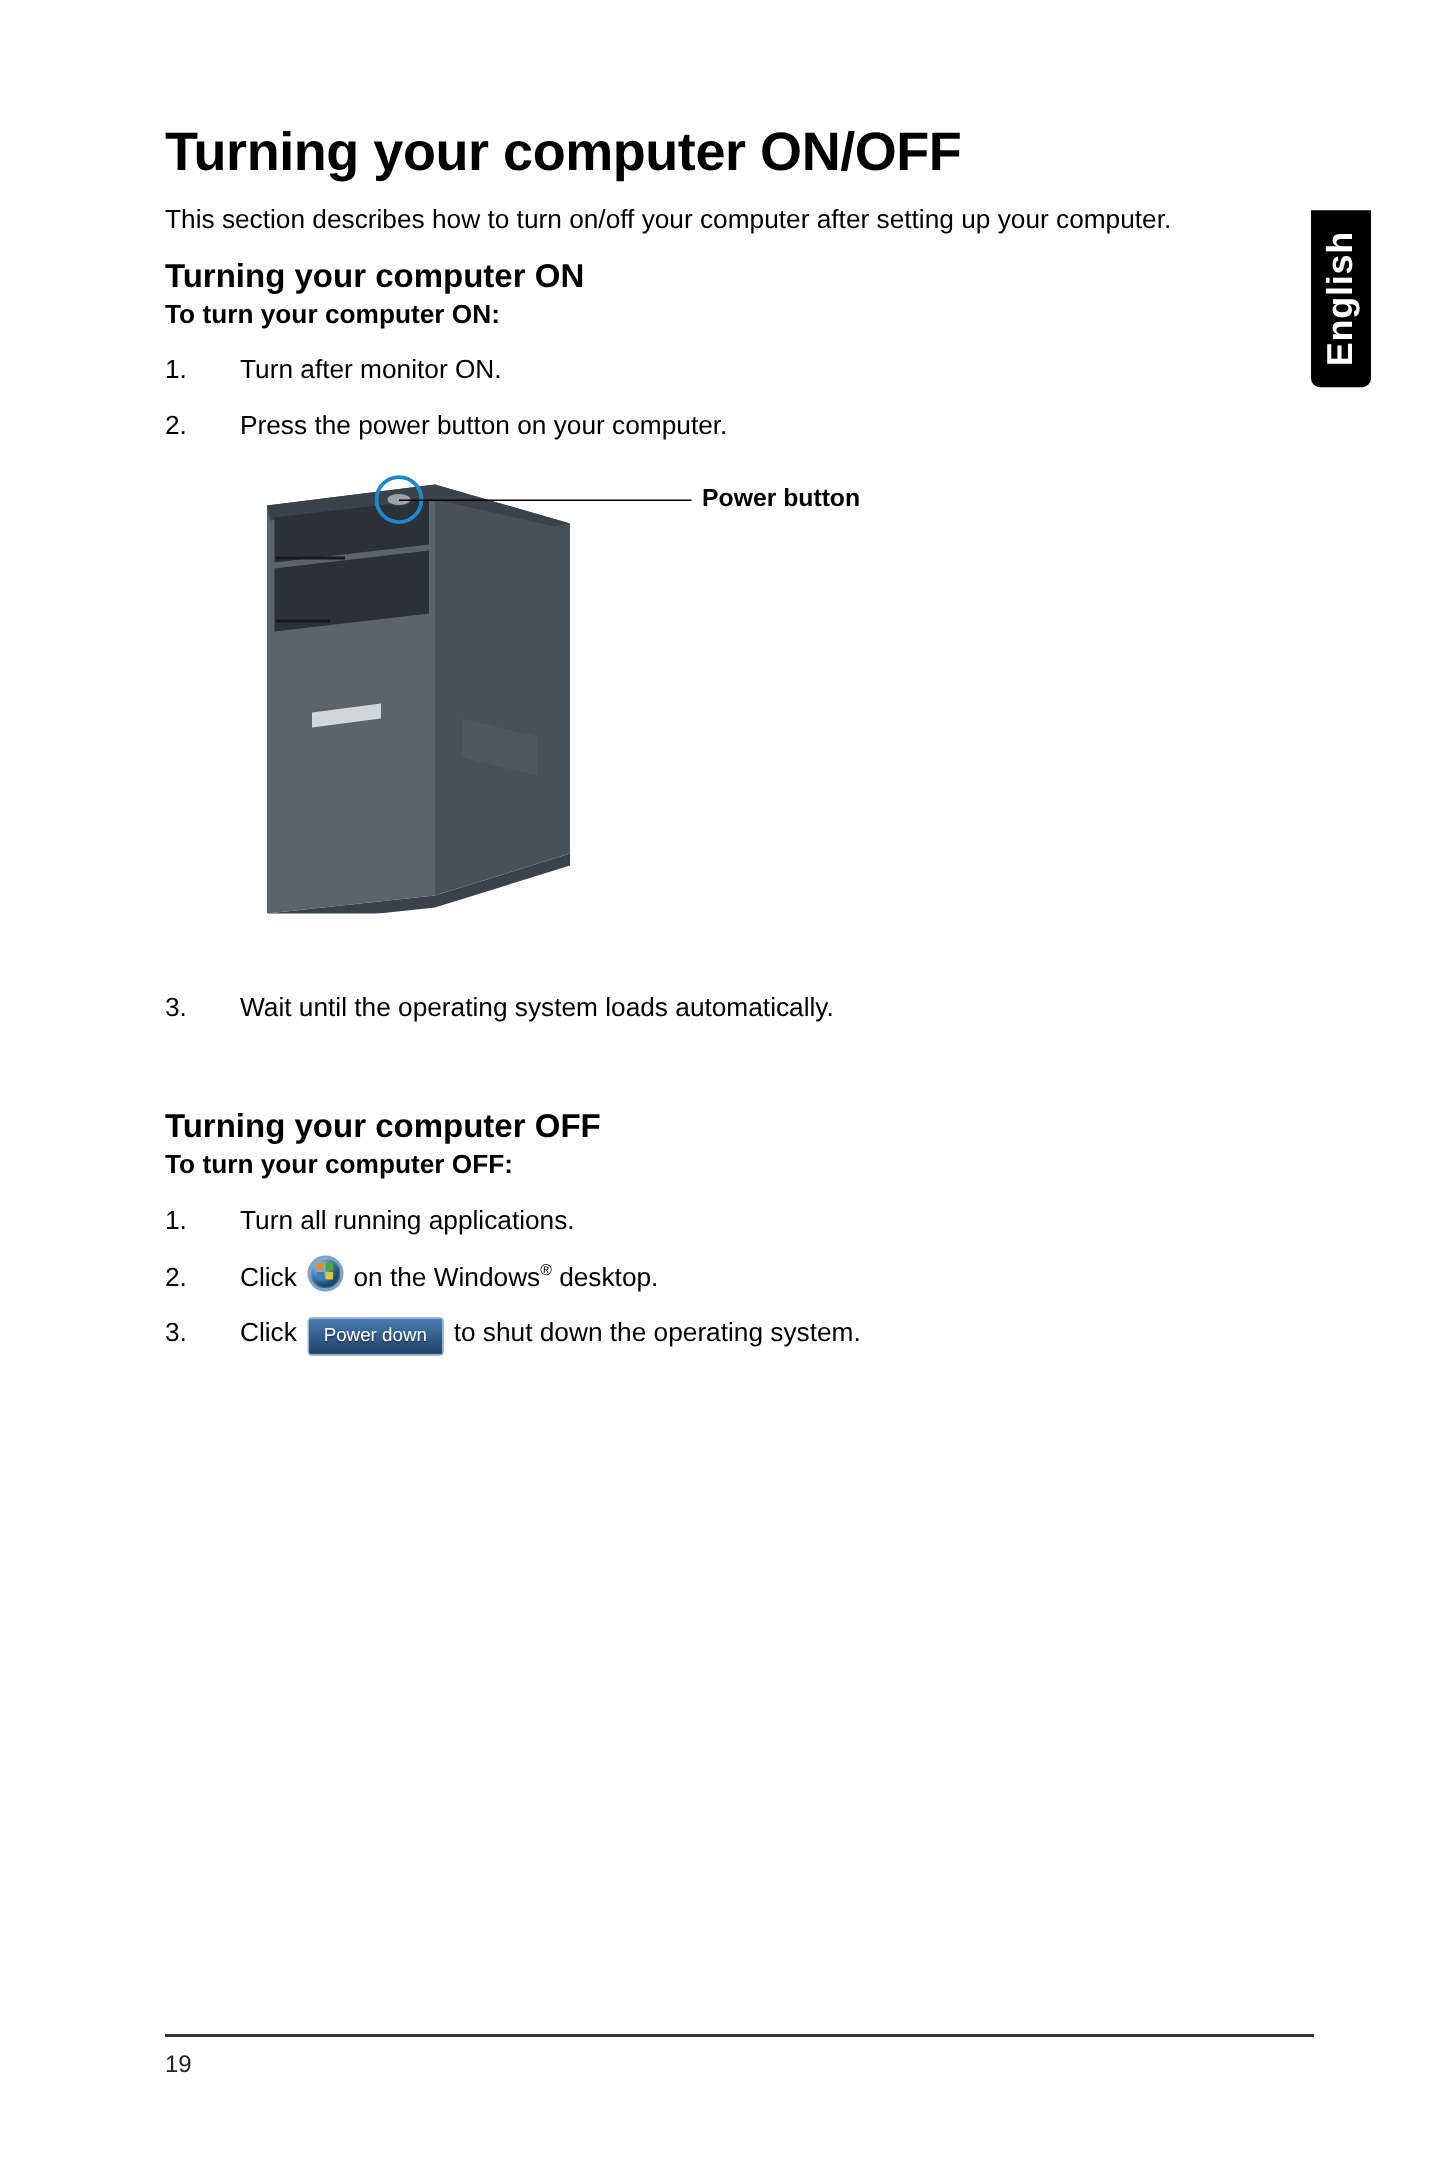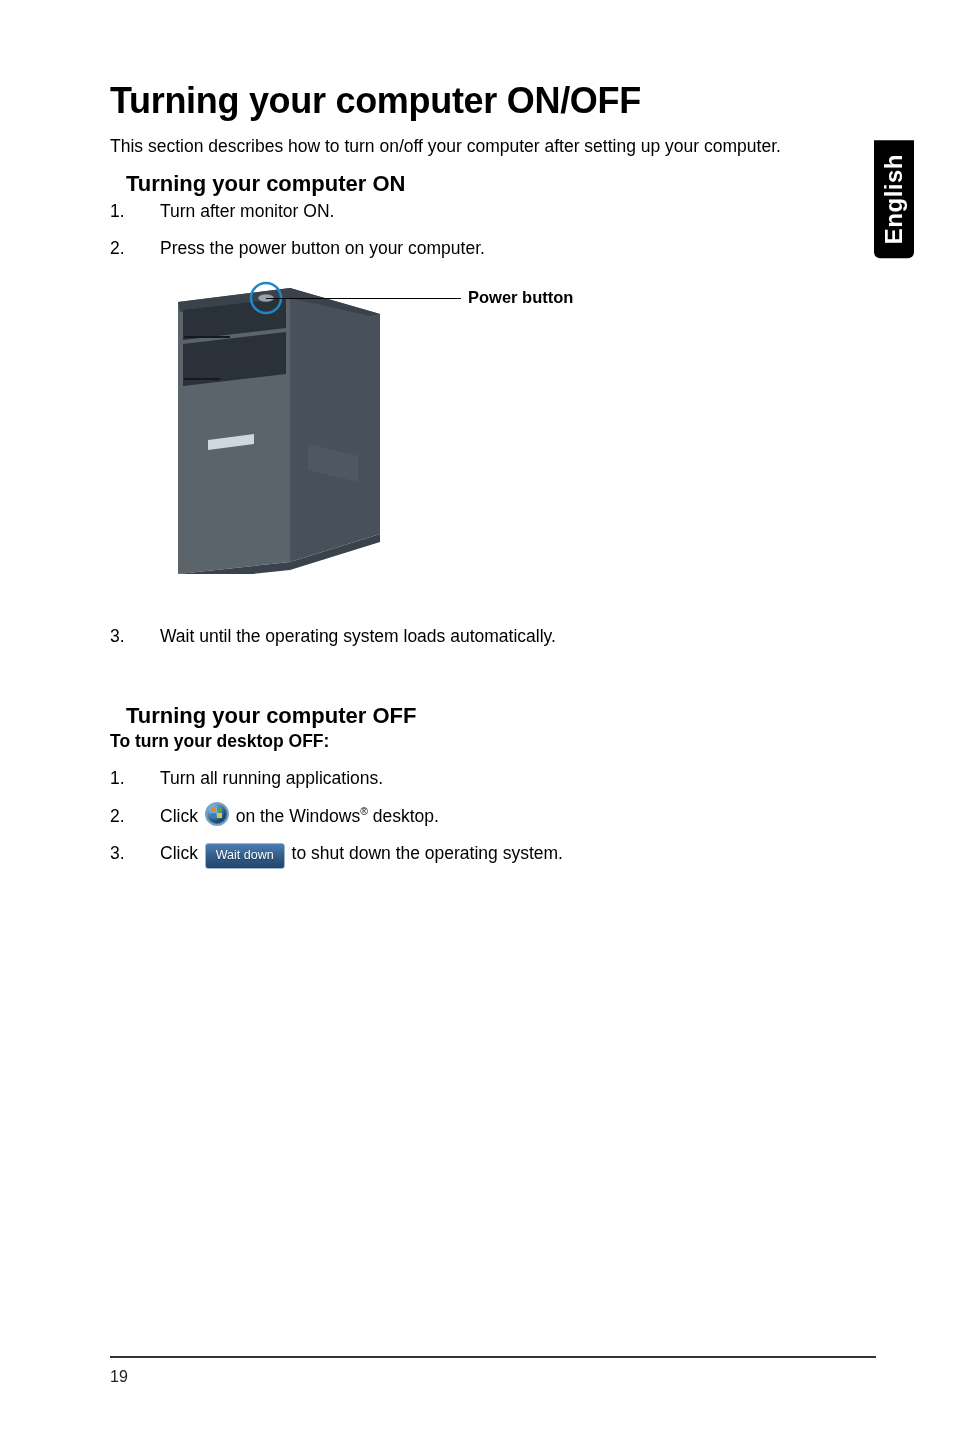--- a/index.html
+++ b/index.html
@@ -41,21 +41,21 @@
     margin: 0 0 14px 0;
     letter-spacing: -0.3px;
   }
   p.intro {
     font-size: 17.5px;
     margin: 0 0 14px 0;
   }
   h2.sub-heading {
     font-size: 22px;
     font-weight: bold;
-    margin: 0 0 2px 16px;
+    margin: 0 0 2px 0;
   }
   p.bold-line {
     font-size: 17.5px;
     font-weight: bold;
     margin: 0 0 14px 0;
   }
   ol.steps {
     list-style: none;
     padding: 0;
     margin: 0 0 14px 0;
@@ -159,20 +159,21 @@
 
 <div class="page">
 
   <div class="side-tab">English</div>
 
   <h1 class="section-title">Turning your computer ON/OFF</h1>
 
   <p class="intro">This section describes how to turn on/off your computer after setting up your computer.</p>
 
   <h2 class="sub-heading">Turning your computer ON</h2>
+  <p class="bold-line">To turn your computer ON:</p>
 
   <ol class="steps">
     <li>
       <span class="num">1.</span>
       <span class="text">Turn after monitor ON.</span>
     </li>
     <li>
       <span class="num">2.</span>
       <span class="text">Press the power button on your computer.</span>
     </li>
@@ -209,37 +210,37 @@
   <ol class="steps">
     <li>
       <span class="num">3.</span>
       <span class="text">Wait until the operating system loads automatically.</span>
     </li>
   </ol>
 
   <div class="spacer-40"></div>
 
   <h2 class="sub-heading">Turning your computer OFF</h2>
-  <p class="bold-line">To turn your desktop OFF:</p>
+  <p class="bold-line">To turn your computer OFF:</p>
 
   <ol class="steps">
     <li>
       <span class="num">1.</span>
       <span class="text">Turn all running applications.</span>
     </li>
     <li>
       <span class="num">2.</span>
       <span class="text">
         <span>Click </span><span class="win-orb"></span><span> on the Windows</span><sup class="reg">®</sup><span> desktop.</span>
       </span>
     </li>
     <li>
       <span class="num">3.</span>
       <span class="text">
-        <span>Click </span><span class="shut-btn">Wait down</span><span> to shut down the operating system.</span>
+        <span>Click </span><span class="shut-btn">Power down</span><span> to shut down the operating system.</span>
       </span>
     </li>
   </ol>
 
   <div class="footer">
     <div class="footer-line"></div>
     <div class="page-num">19</div>
   </div>
 
 </div>

